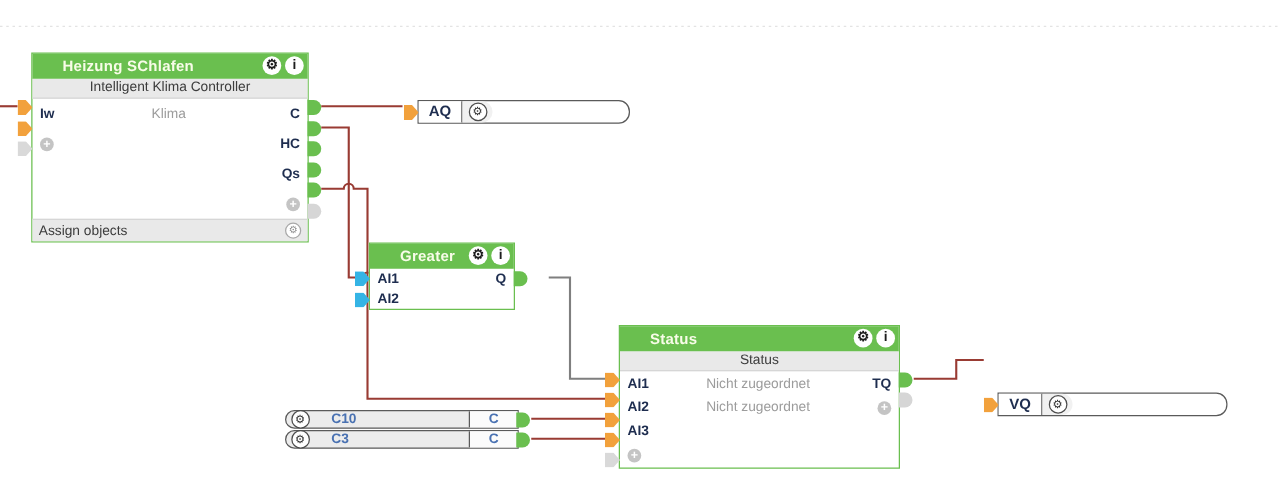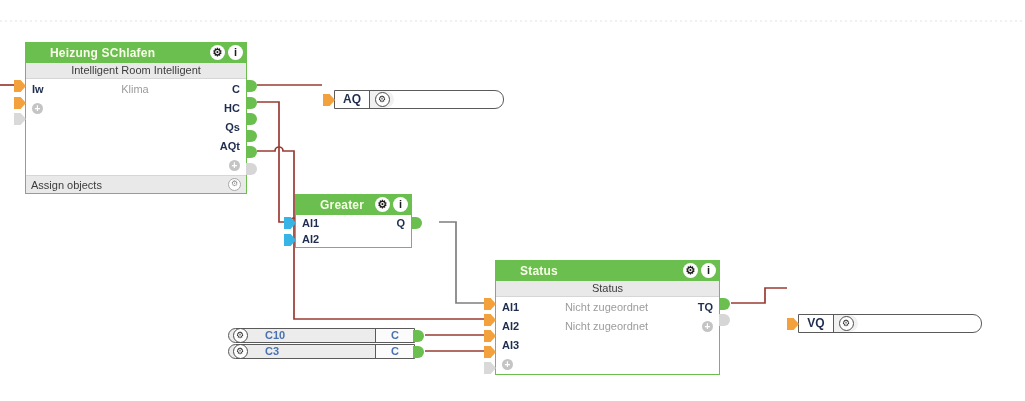--- a/index.html
+++ b/index.html
@@ -83,41 +83,36 @@
   </svg>
 
   <div class="fblock" style="left:25px;top:42px;width:222px;height:152px;">
     <div class="hdr">
       <span class="title">Heizung SChlafen</span>
       <span class="hdr-icons">
         <span class="hicon">⚙</span>
         <span class="hicon">i</span>
       </span>
     </div>
-    <div class="sub">Intelligent Room Intelligent</div>
+    <div class="sub">Intelligent Klima Controller</div>
     <div class="rows">
       <div class="row">
         <span class="l">Iw</span>
         <span class="c">Klima</span>
         <span class="r">C</span>
       </div>
       <div class="row">
         <span class="l"><span class="plus">+</span></span>
         <span class="c"></span>
         <span class="r">HC</span>
       </div>
       <div class="row">
         <span class="l"></span>
         <span class="c"></span>
         <span class="r">Qs</span>
-      </div>
-      <div class="row">
-        <span class="l"></span>
-        <span class="c"></span>
-        <span class="r">AQt</span>
       </div>
       <div class="row">
         <span class="l"></span>
         <span class="c"></span>
         <span class="r"><span class="plus">+</span></span>
       </div>
     </div>
     <div class="ftr">
       <span>Assign objects</span>
       <span class="fgear">⚙</span>
@@ -191,21 +186,21 @@
     </div>
     <span class="ain orange" style="top:37px;"></span>
     <span class="ain orange" style="top:53px;"></span>
     <span class="ain orange" style="top:69px;"></span>
     <span class="ain orange" style="top:85px;"></span>
     <span class="ain gray" style="top:101px;"></span>
     <span class="knob green" style="top:37px;"></span>
     <span class="knob gray" style="top:53px;"></span>
   </div>
 
-  <div class="refblock" style="left:334px;top:90px;width:170px;">
+  <div class="refblock" style="left:334px;top:80px;width:170px;">
     <span class="ain orange" style="top:3px;"></span>
     <span class="port">AQ</span>
     <span class="gearend">
         <span class="sgear">⚙</span>
       </span>
   </div>
 
   <div class="refblock" style="left:798px;top:296px;width:184px;margin-top:18px;">
     <span class="ain orange" style="top:3px;"></span>
     <span class="port">VQ</span>

